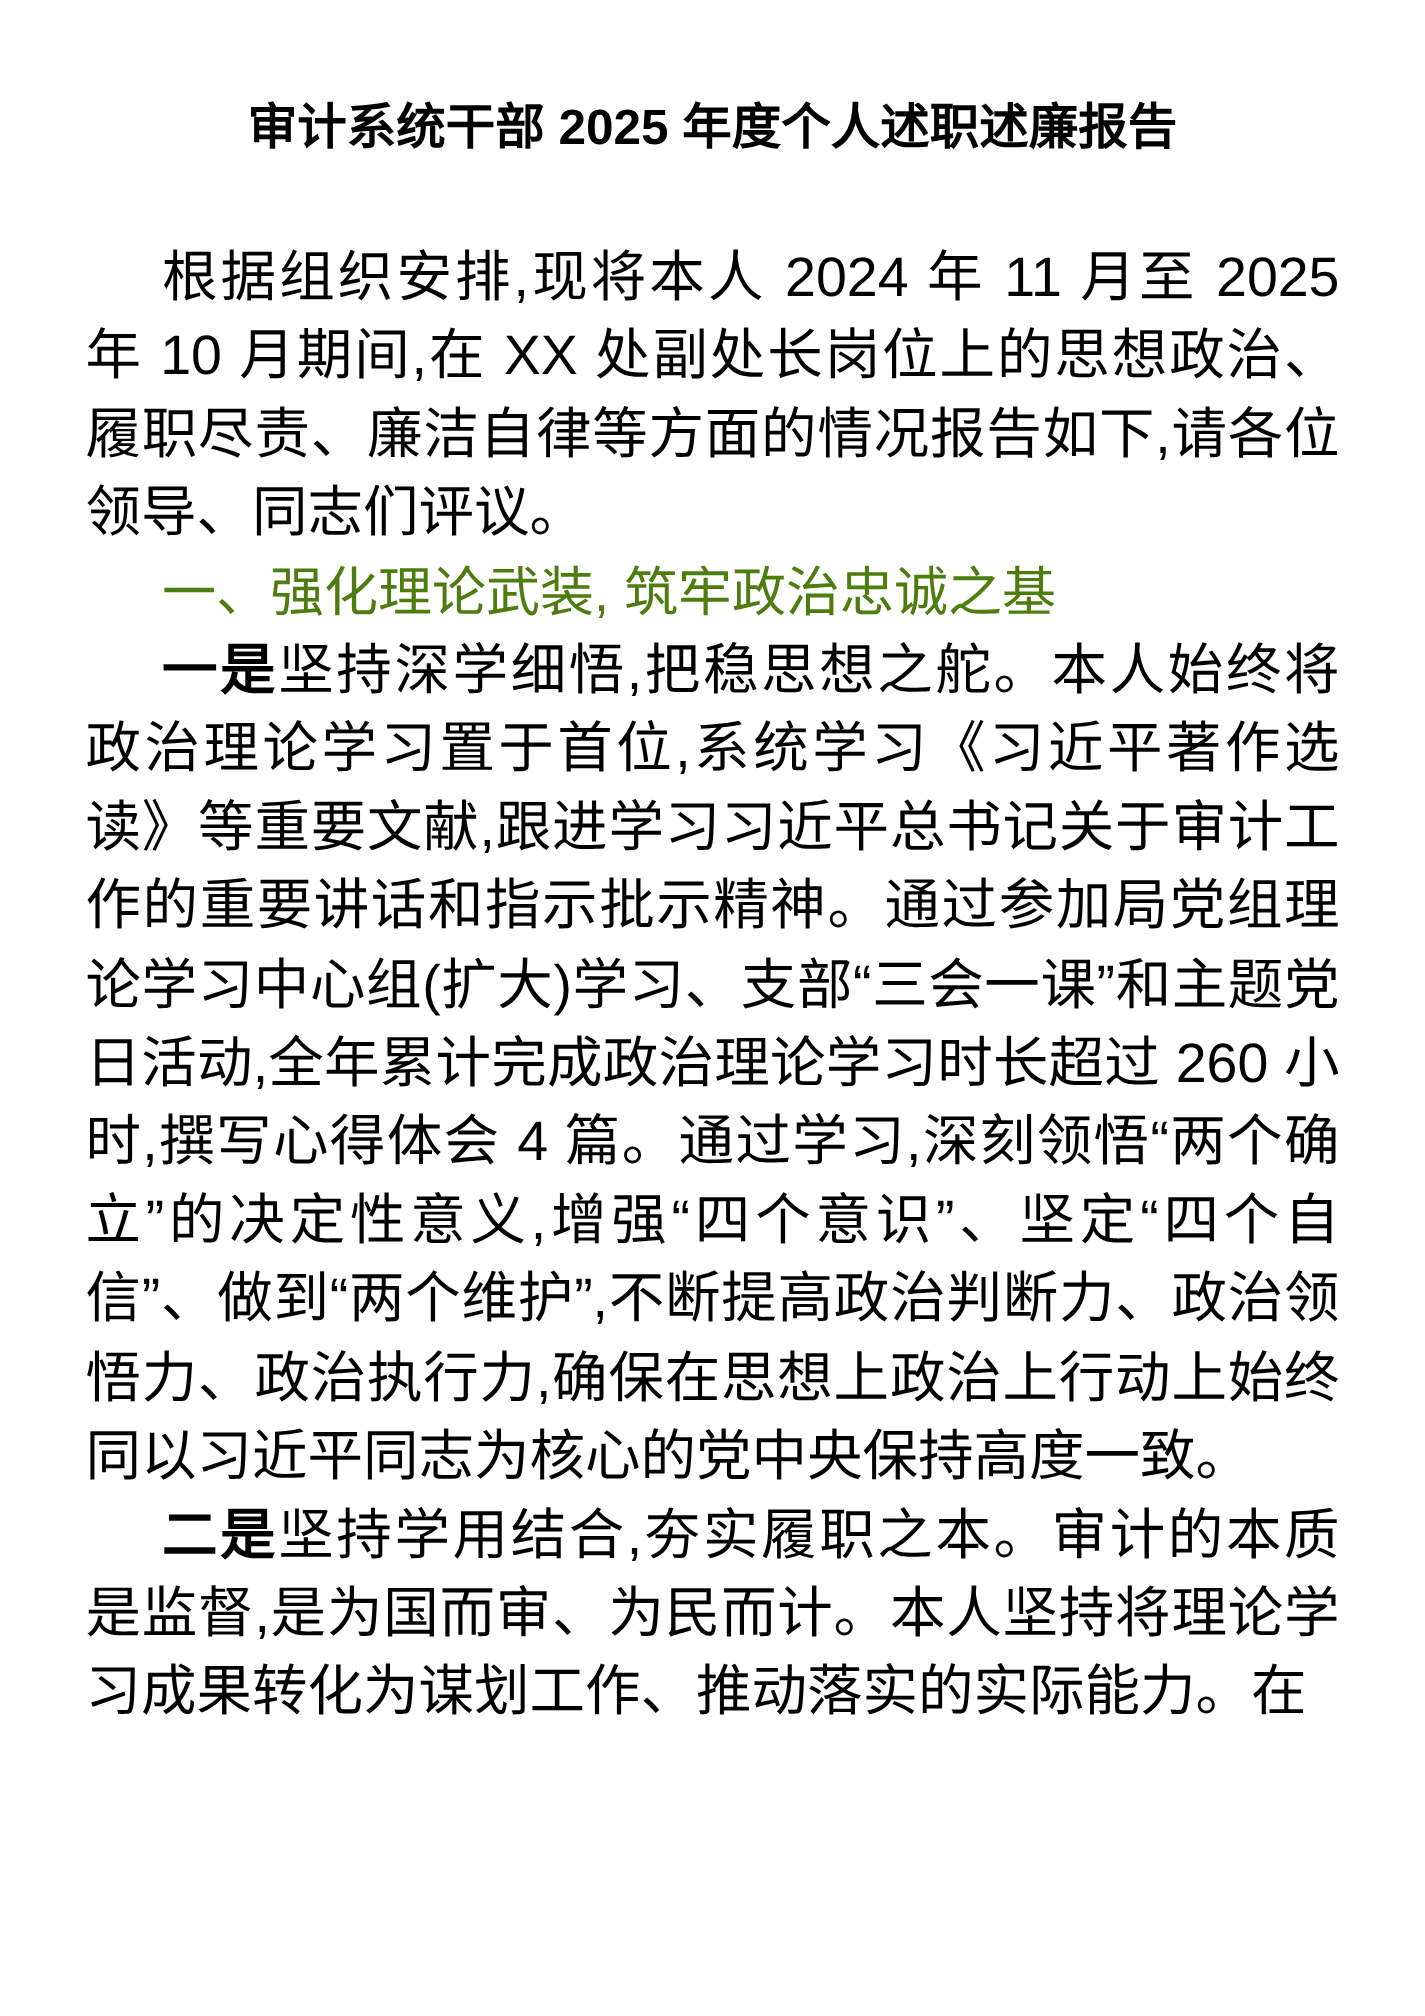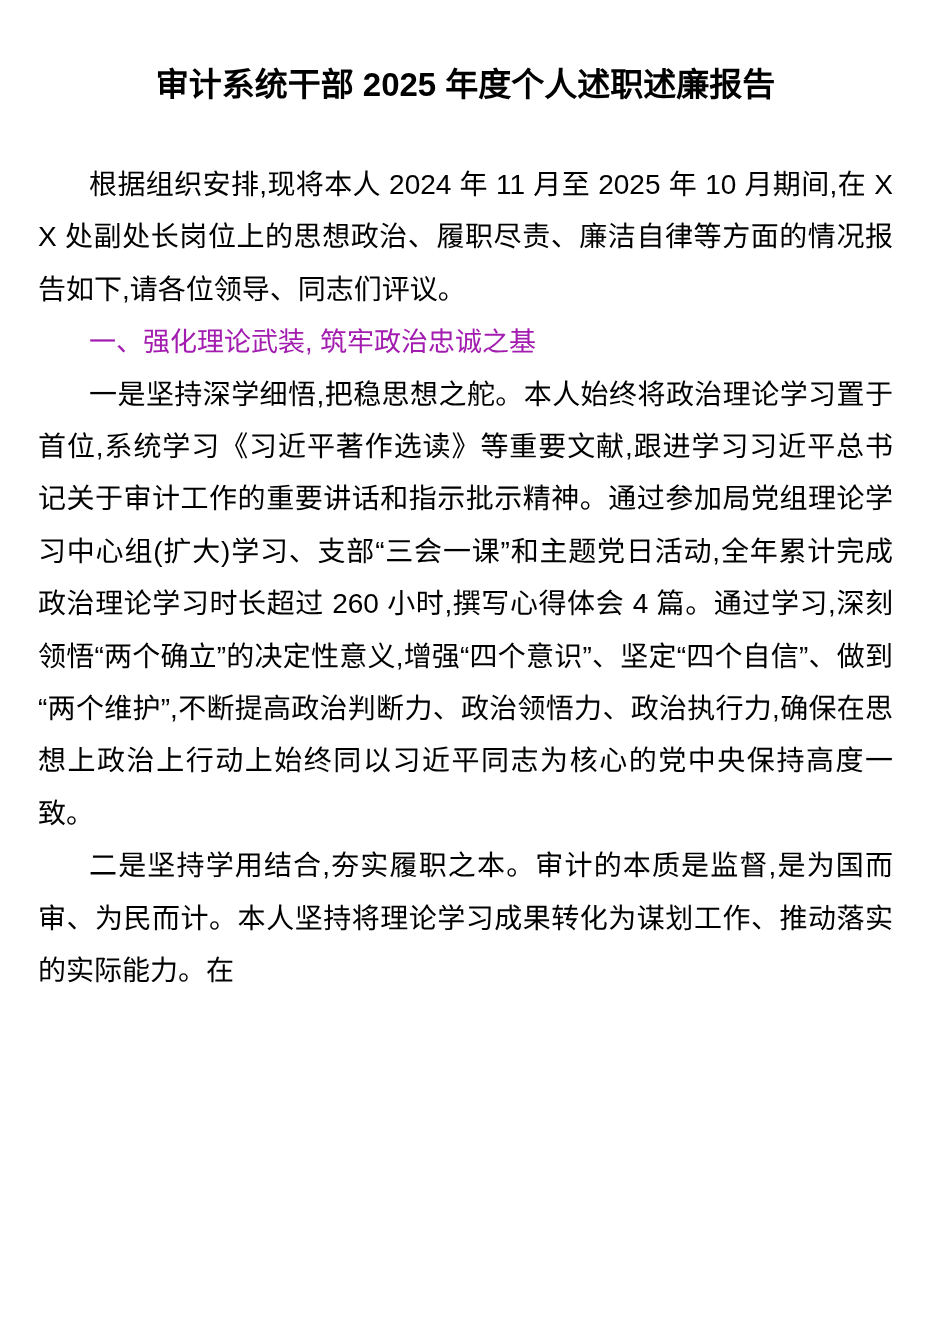--- a/index.html
+++ b/index.html
@@ -11,52 +11,52 @@
     width: 950px;
     height: 1344px;
     overflow: hidden;
     font-family: "Liberation Sans", sans-serif;
     color: #000000;
   }
   .page {
     box-sizing: border-box;
     width: 950px;
     height: 1344px;
-    padding: 58px 57px 0 38px;
+    padding: 58px 57px 0 57px;
     overflow: hidden;
     background: #ffffff;
   }
   .doc-title {
     margin: 0 0 48px 0;
     font-size: 33px;
     line-height: 53px;
     font-weight: bold;
     text-align: center;
     color: #000000;
   }
   .para {
     margin: 0;
-    font-size: 28px;
+    font-size: 37px;
     line-height: 52.4px;
     text-align: justify;
     text-justify: inter-ideograph;
     text-indent: 51px;
     color: #000000;
     word-break: break-all;
   }
   .section-heading {
     margin: 0;
-    font-size: 27px;
+    font-size: 36px;
     line-height: 52.4px;
     font-weight: normal;
     text-indent: 51px;
-    color: #a21caf;
+    color: #4d7c0f;
   }
   .lead {
-    font-weight: normal;
+    font-weight: bold;
   }
 </style>
 </head>
 <body>
 
 <div class="page">
 
   <h1 class="doc-title">审计系统干部 2025 年度个人述职述廉报告</h1>
 
   <p class="para"><span>根据组织安排,现将本人 2024 年 11 月至 2025 年 10 月期间,在 XX 处副处长岗位上的思想政治、履职尽责、廉洁自律等方面的情况报告如下,请各位领导、同志们评议。</span></p>

